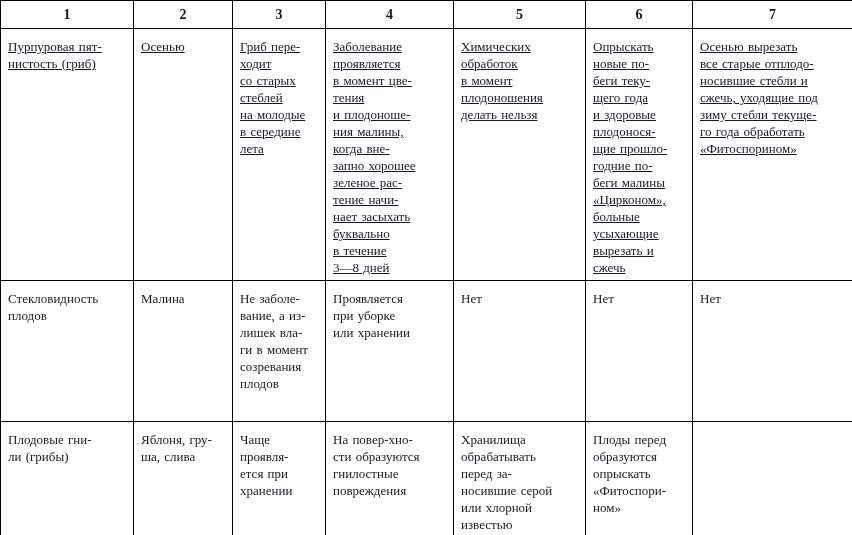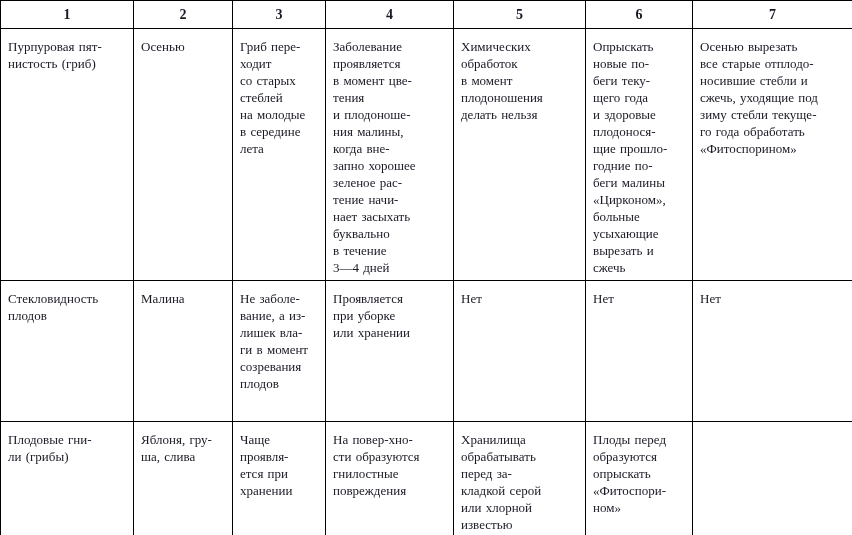--- a/index.html
+++ b/index.html
@@ -46,21 +46,21 @@
     word-spacing: 1px;
   }
   
   col.c1 { width: 133px; }
   col.c2 { width: 99px;  }
   col.c3 { width: 93px;  }
   col.c4 { width: 128px; }
   col.c5 { width: 132px; }
   col.c6 { width: 107px; }
   col.c7 { width: 160px; }
-  tr.r1 { height: 250px; }
+  tr.r1 { height: 250px; text-decoration: underline; }
   tr.r2 { height: 141px; }
   tr.r3 { height: 122px; }
 </style>
 </head>
 <body>
 
 <table class="doc-table">
   <colgroup>
     <col class="c1">
       <col class="c2">
@@ -106,21 +106,21 @@
 тения
 и плодоноше-
 ния малины,
 когда вне-
 запно хорошее
 зеленое рас-
 тение начи-
 нает засыхать
 буквально
 в течение
-3—4 дней</div>
+3—8 дней</div>
         </td>
       <td>
           <div class="cell-text">Химических
 обработок
 в момент
 плодоношения
 делать нельзя</div>
         </td>
       <td>
           <div class="cell-text">Опрыскать
@@ -197,21 +197,21 @@
       <td>
           <div class="cell-text">На повер-хно-
 сти образуются
 гнилостные
 повреждения</div>
         </td>
       <td>
           <div class="cell-text">Хранилища
 обрабатывать
 перед за-
-кладкой серой
+носившие серой
 или хлорной
 известью</div>
         </td>
       <td>
           <div class="cell-text">Плоды перед
 образуются
 опрыскать
 «Фитоспори-
 ном»</div>
         </td>

